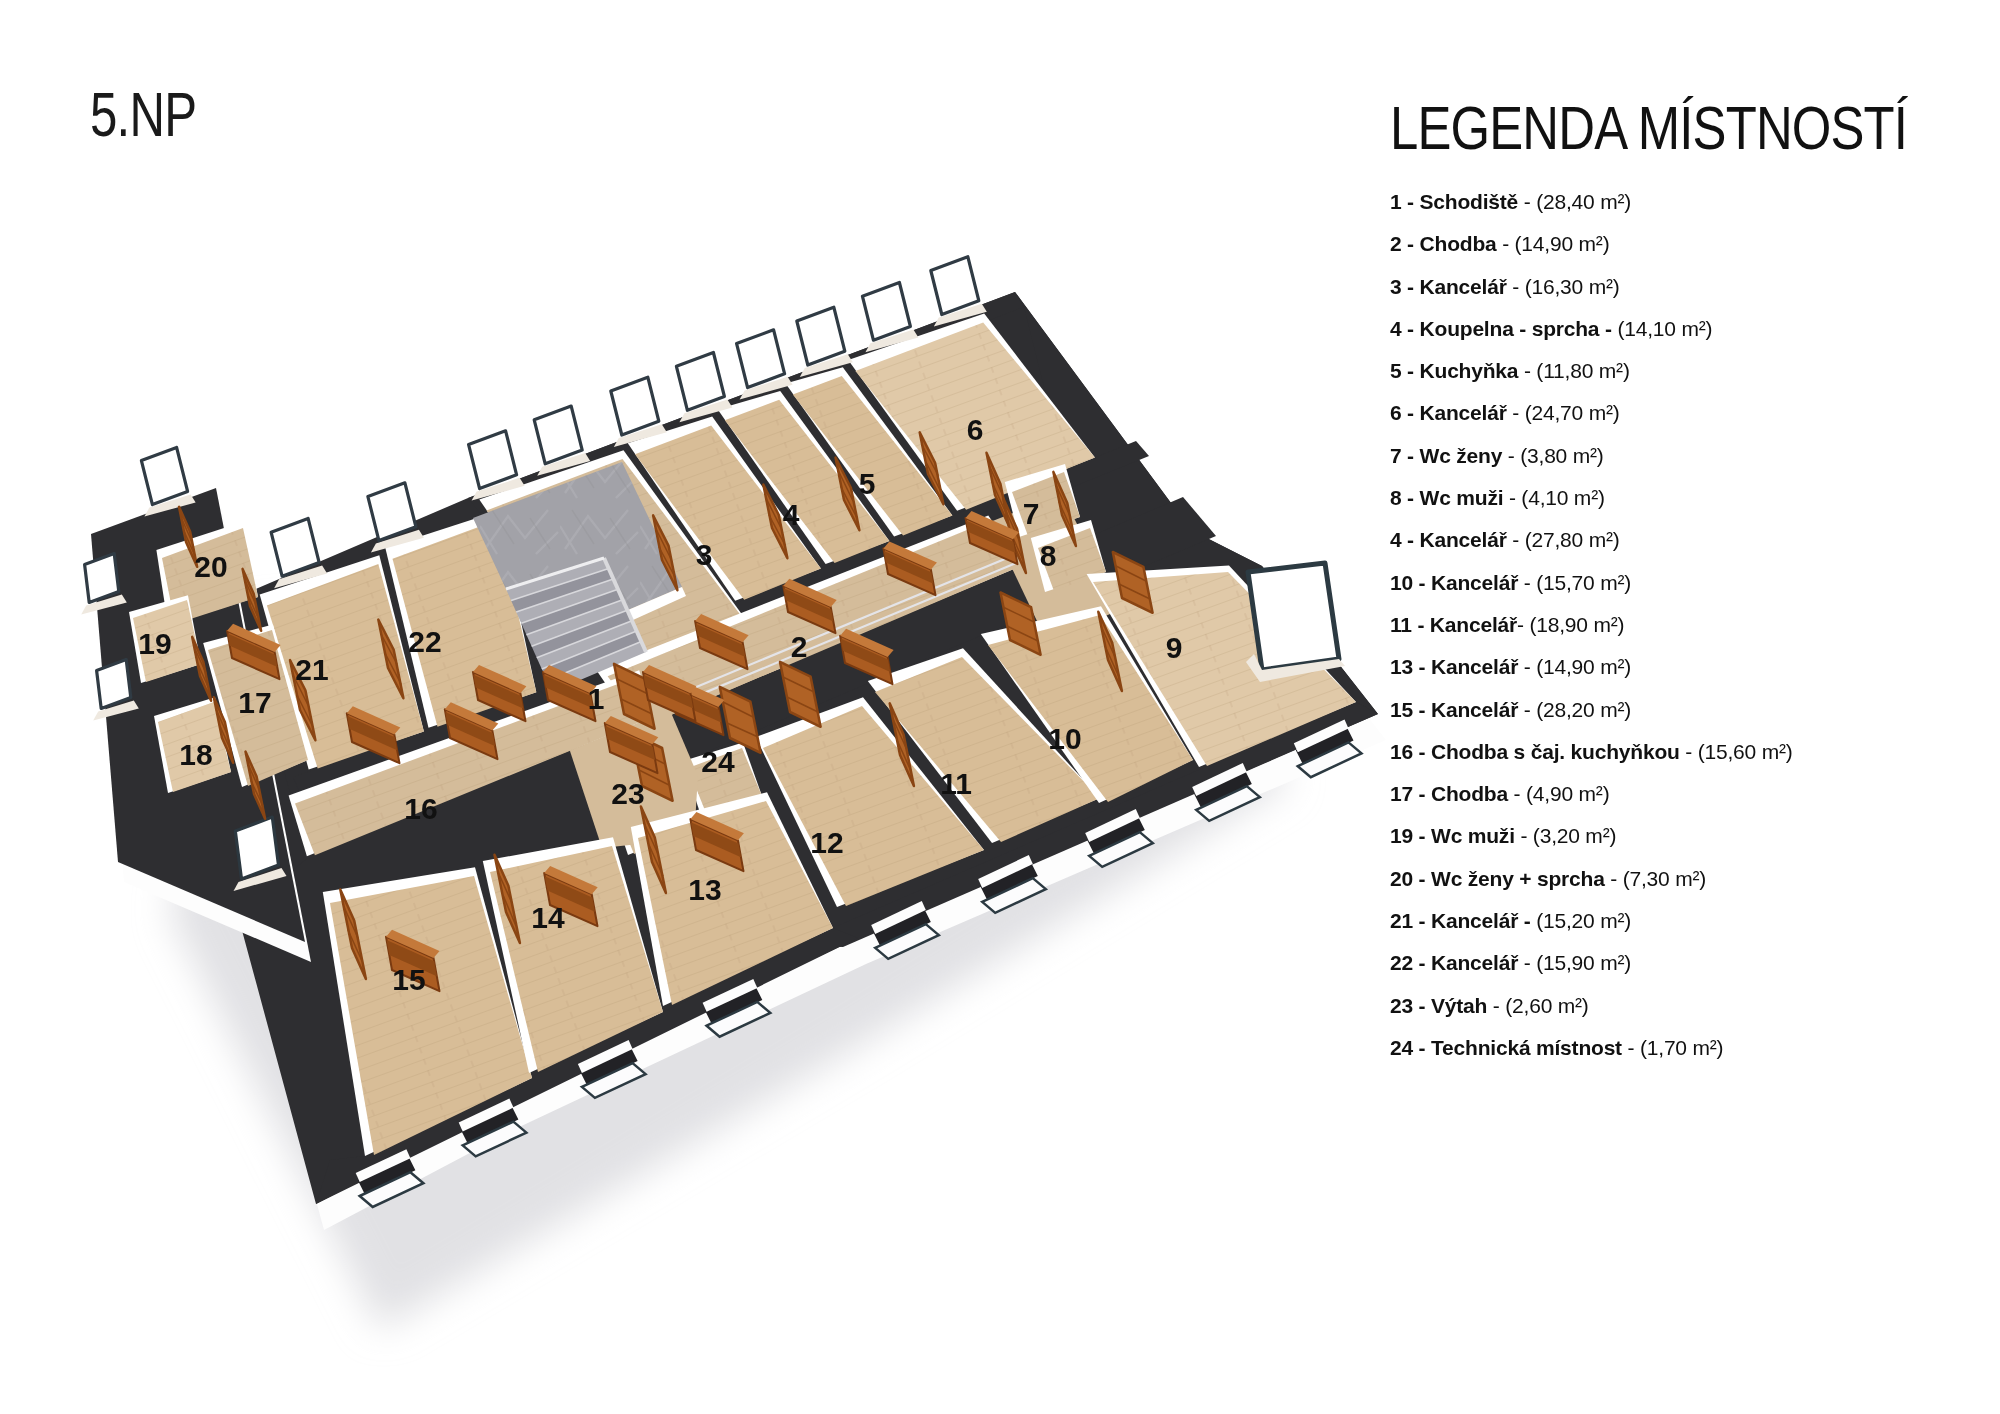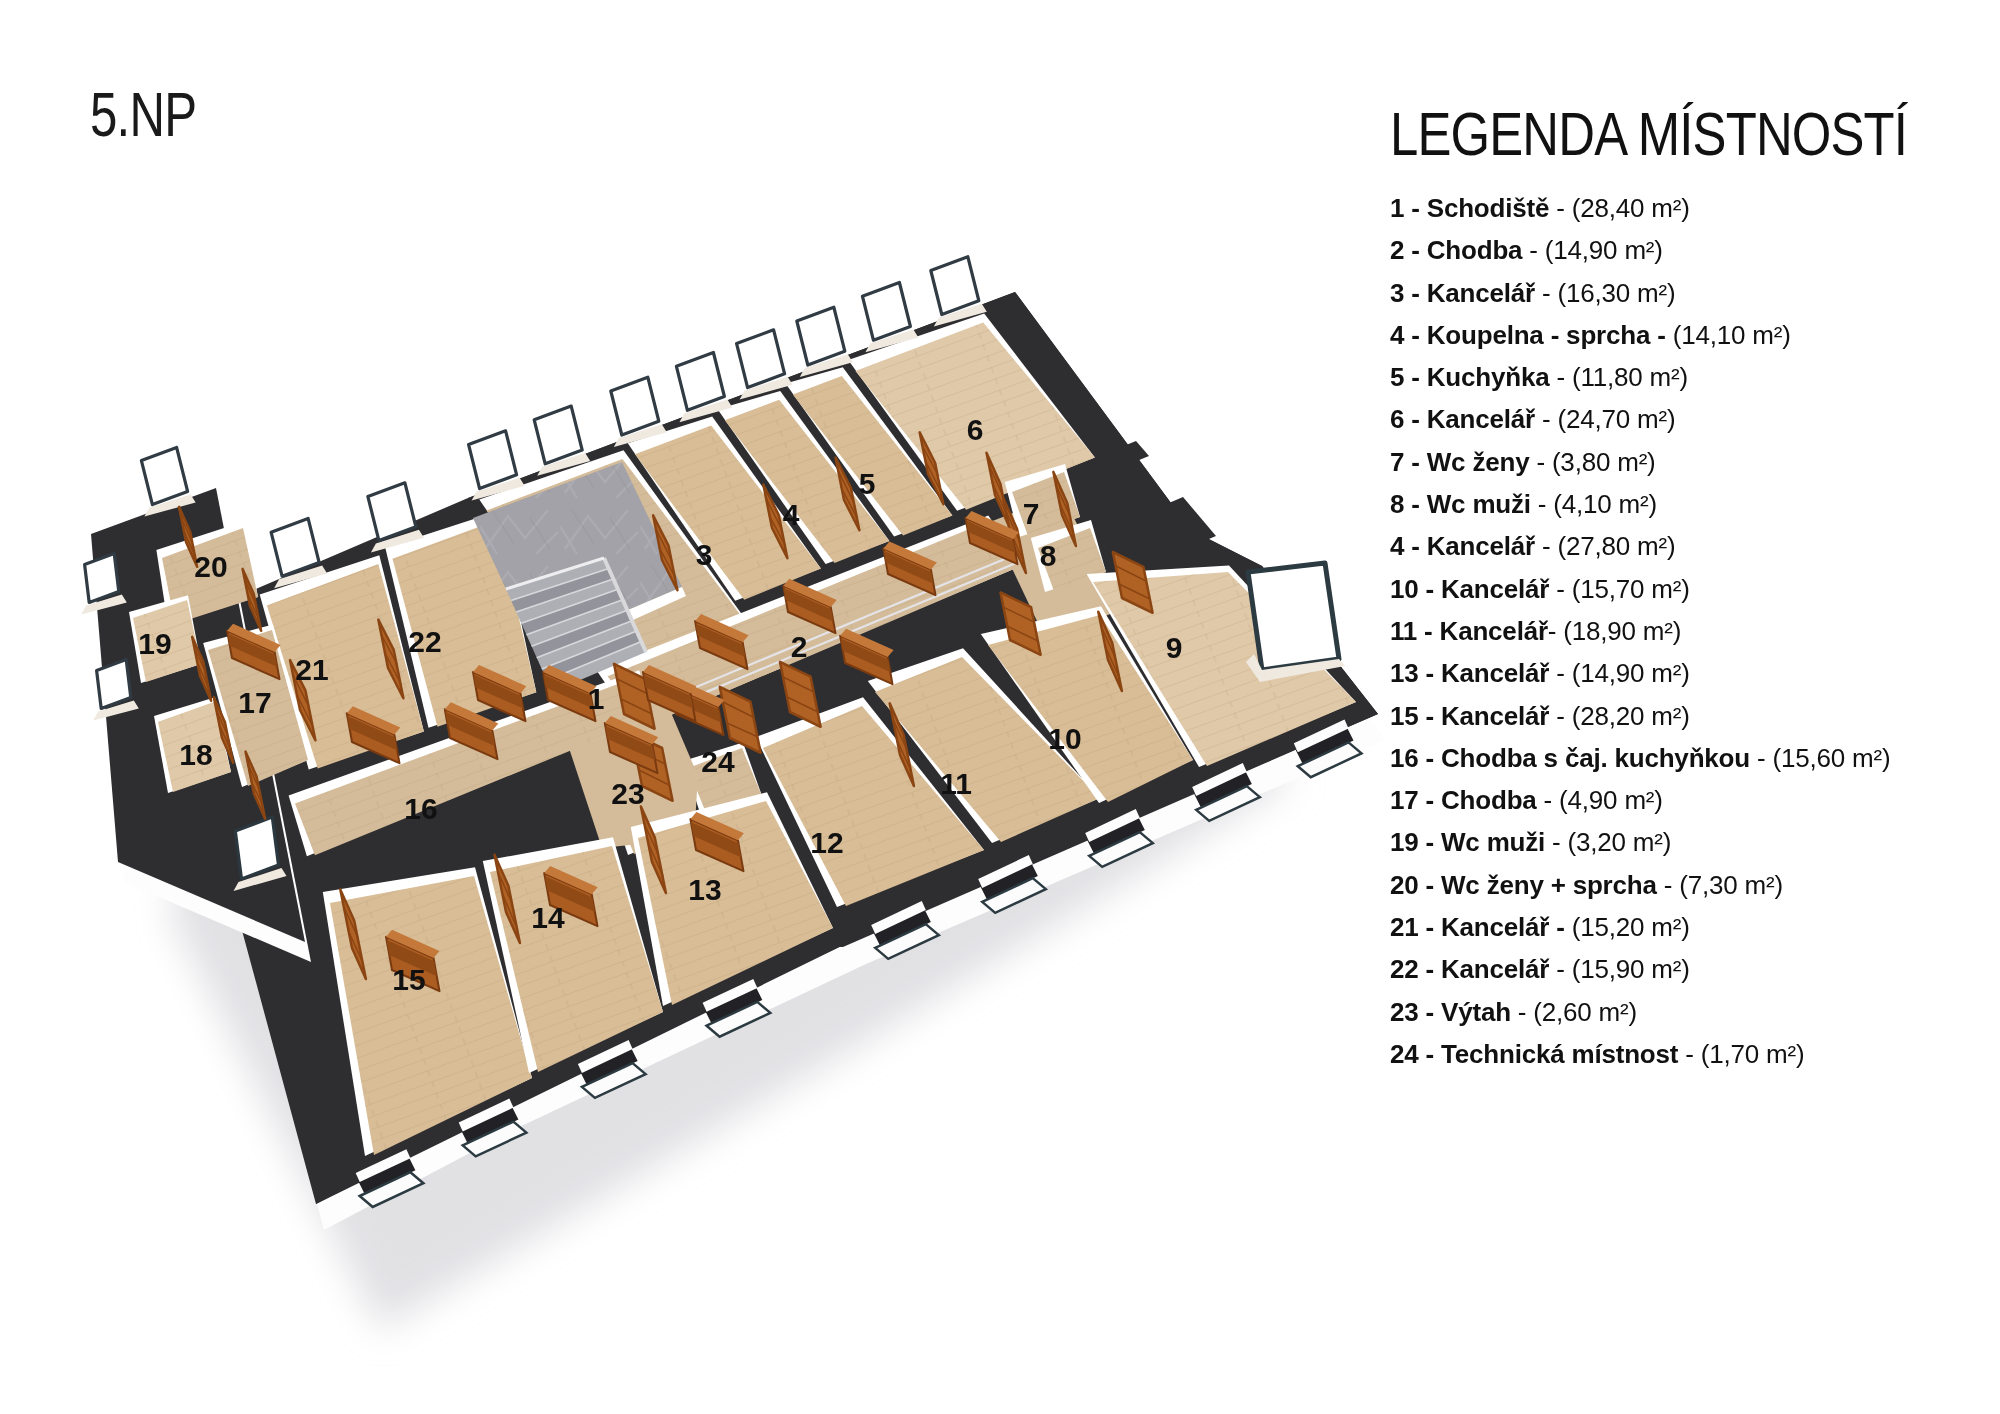--- a/index.html
+++ b/index.html
@@ -1,18 +1,18 @@
 <!DOCTYPE html>
 <html><head><meta charset="utf-8">
 <style>
 html,body{margin:0;padding:0;background:#fff;width:2000px;height:1414px;font-family:"Liberation Sans",sans-serif;}
 .title{position:absolute;left:90px;top:78px;font-size:63px;color:#1a1a1a;transform:scaleX(0.78);transform-origin:left;letter-spacing:-1px;}
-.legend{position:absolute;left:1390px;top:98px;width:610px;color:#111;}
+.legend{position:absolute;left:1390px;top:92px;width:610px;color:#111;}
 .legend h1{font-size:62px;font-weight:normal;margin:0 0 18px 0;transform:scaleX(0.82);transform-origin:left;white-space:nowrap;letter-spacing:-1px;}
-.legend div{font-size:26px;line-height:42.3px;white-space:nowrap;letter-spacing:-0.2px;}
+.legend div{font-size:21px;line-height:42.3px;white-space:nowrap;letter-spacing:-0.2px;}
 </style></head><body>
 <svg width="2000" height="1414" viewBox="0 0 2000 1414">
 <defs>
 <filter id="b18" x="-20%" y="-20%" width="140%" height="140%">
         <feGaussianBlur stdDeviation="18"></feGaussianBlur>
       </filter>
 <pattern id="plank" width="110" height="12" patternTransform="rotate(-20)" patternUnits="userSpaceOnUse">
 <rect width="110" height="12" fill="none"></rect>
 <path d="M0 0H110" stroke="#b2946e" stroke-width="1" stroke-opacity="0.45"></path>
 <path d="M36 0V6M80 6V12" stroke="#b2946e" stroke-width="1" stroke-opacity="0.3"></path>

